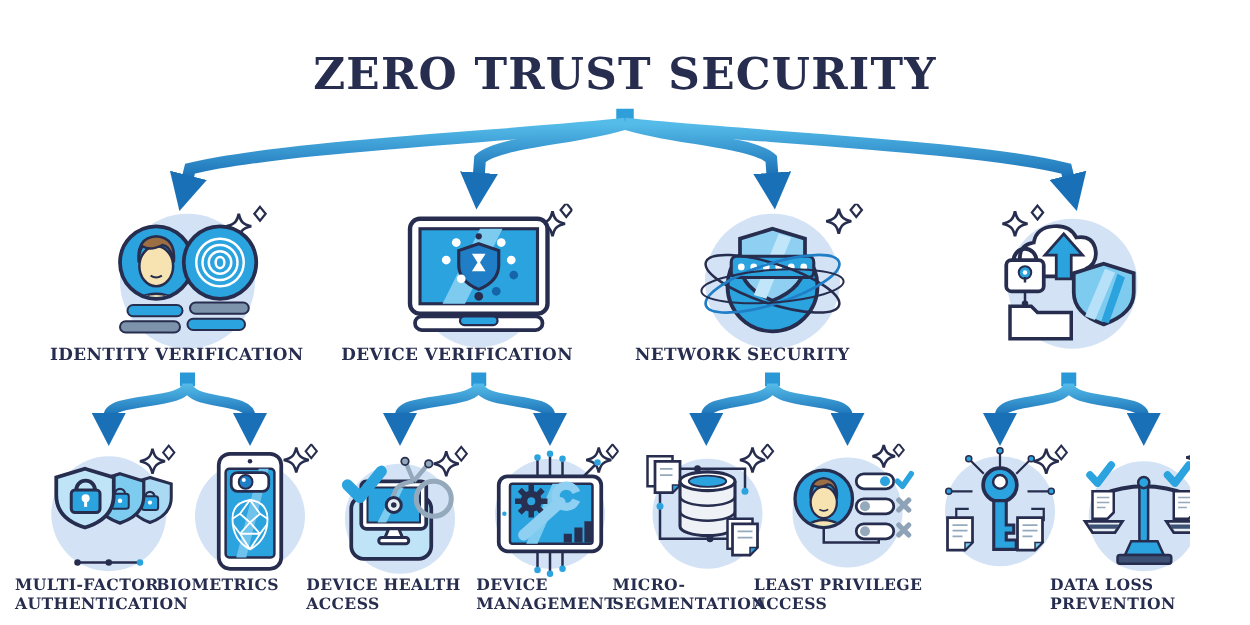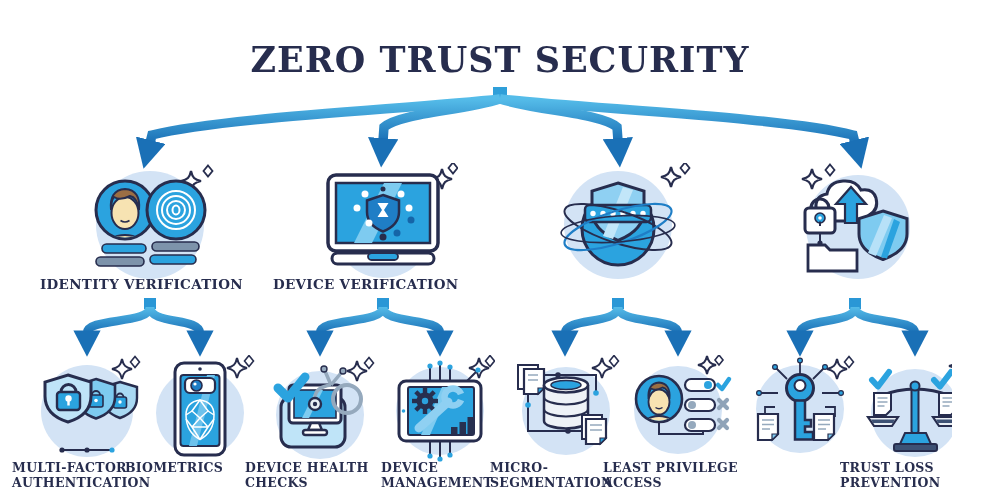--- a/index.html
+++ b/index.html
@@ -388,22 +388,23 @@
     <path d="M14,38 h17 v17 l-5,5 h-12 Z" fill="#fff" stroke="#272d4e" stroke-width="2"></path>
     <path d="M17.5,43 h10 M17.5,47 h10 M17.5,51 h7" stroke="#95a9bd" stroke-width="1.3"></path>
     <path d="M79,38 h17 v17 l-5,5 h-12 Z" fill="#fff" stroke="#272d4e" stroke-width="2"></path>
     <path d="M82.5,43 h10 M82.5,47 h10 M82.5,51 h7" stroke="#95a9bd" stroke-width="1.3"></path>
     <path d="M12,25 L18,31.5 L29,17" stroke="#2ba3df" stroke-width="6" stroke-linecap="round" stroke-linejoin="round" fill="none"></path>
     <path d="M74,25 L80,31.5 L91,17" stroke="#2ba3df" stroke-width="6" stroke-linecap="round" stroke-linejoin="round" fill="none"></path>
   </svg>
 
   <div class="cat-label" style="left:40px">IDENTITY VERIFICATION</div>
   <div class="cat-label" style="left:273px">DEVICE VERIFICATION</div>
+  <div class="cat-label" style="left:508px">NETWORK SECURITY</div>
 
   <div class="sub-label" style="left:125px">BIOMETRICS</div>
   <div class="sub-label" style="left:12px">MULTI-FACTOR AUTHENTICATION</div>
-  <div class="sub-label" style="left:245px">DEVICE HEALTH CHECKS</div>
+  <div class="sub-label" style="left:245px">DEVICE HEALTH ACCESS</div>
   <div class="sub-label" style="left:381px">DEVICE MANAGEMENT</div>
   <div class="sub-label" style="left:603px">LEAST PRIVILEGE ACCESS</div>
   <div class="sub-label" style="left:490px">MICRO-SEGMENTATION</div>
-  <div class="sub-label" style="left:840px">TRUST LOSS PREVENTION</div>
+  <div class="sub-label" style="left:840px">DATA LOSS PREVENTION</div>
 
 </div>
 
 </body></html>

